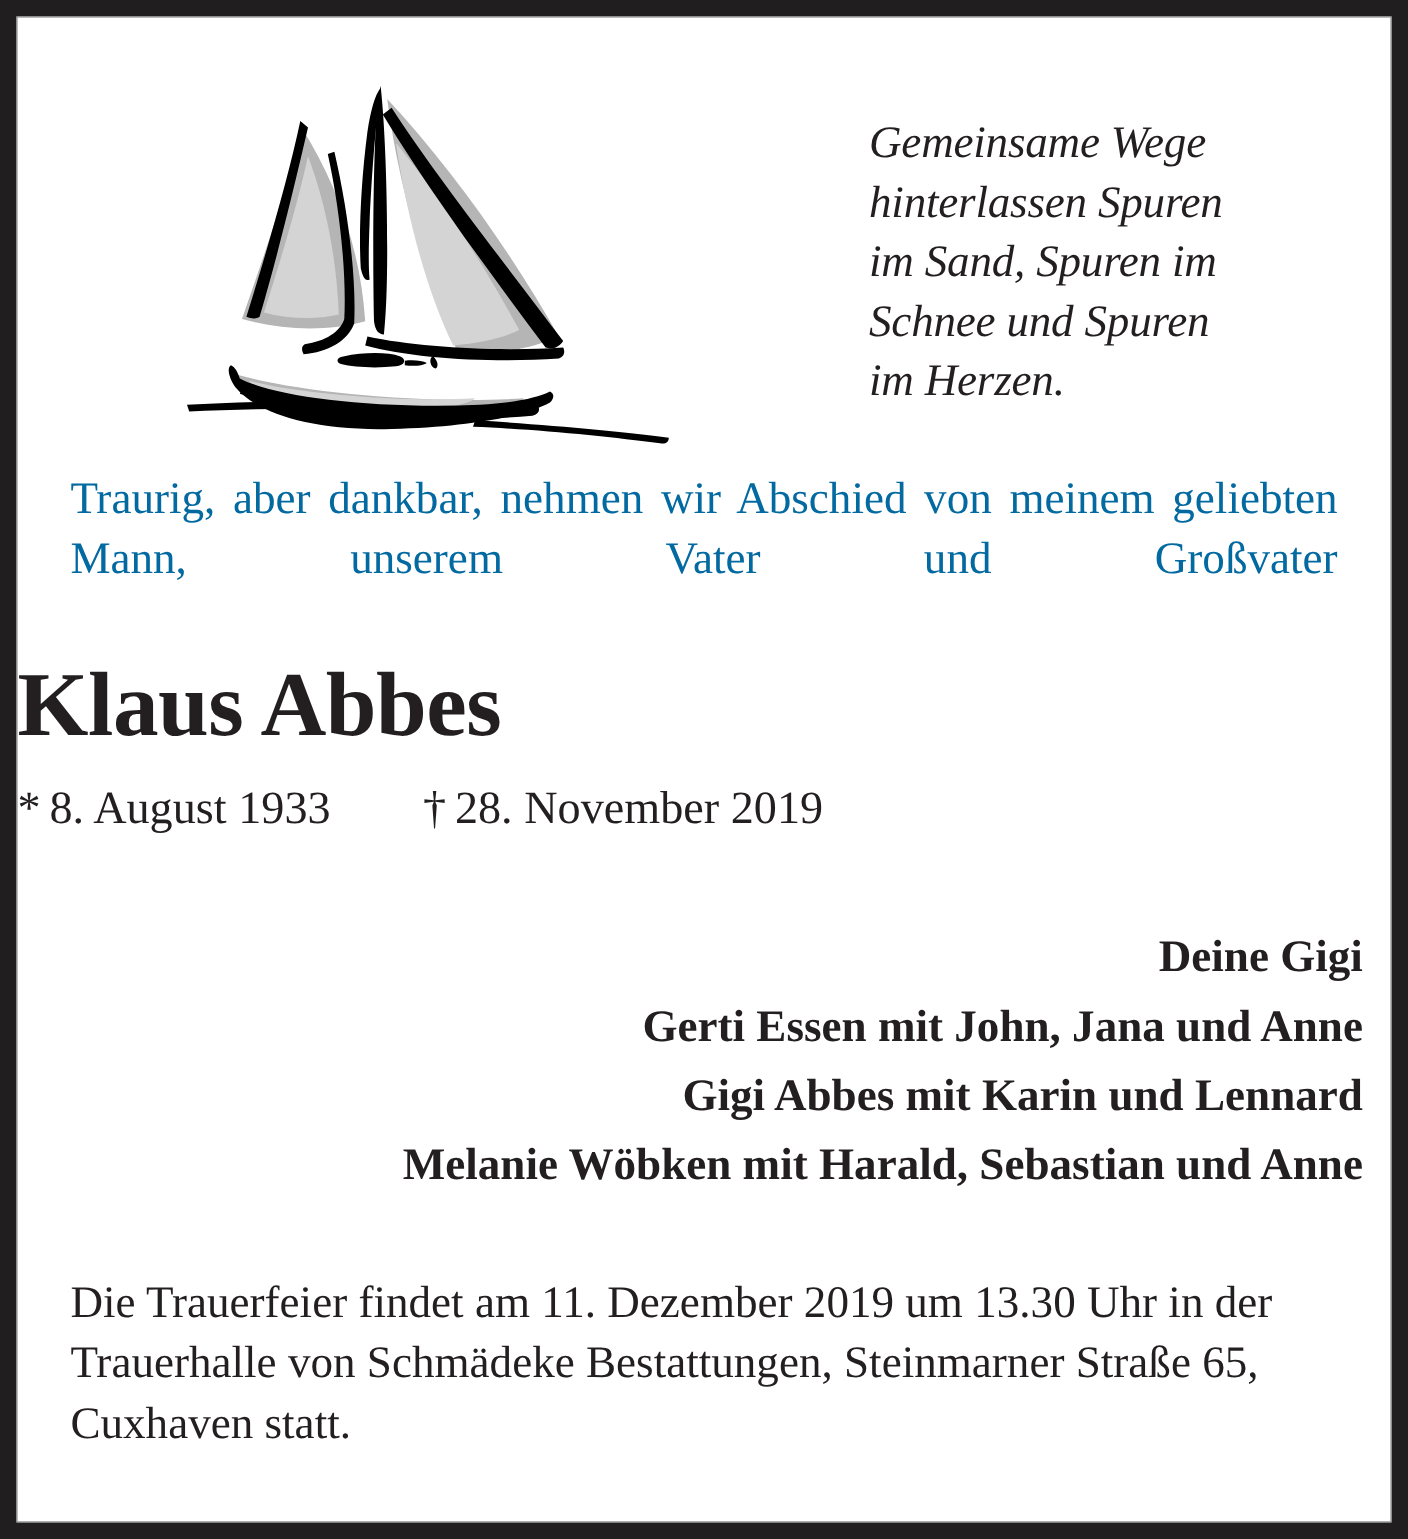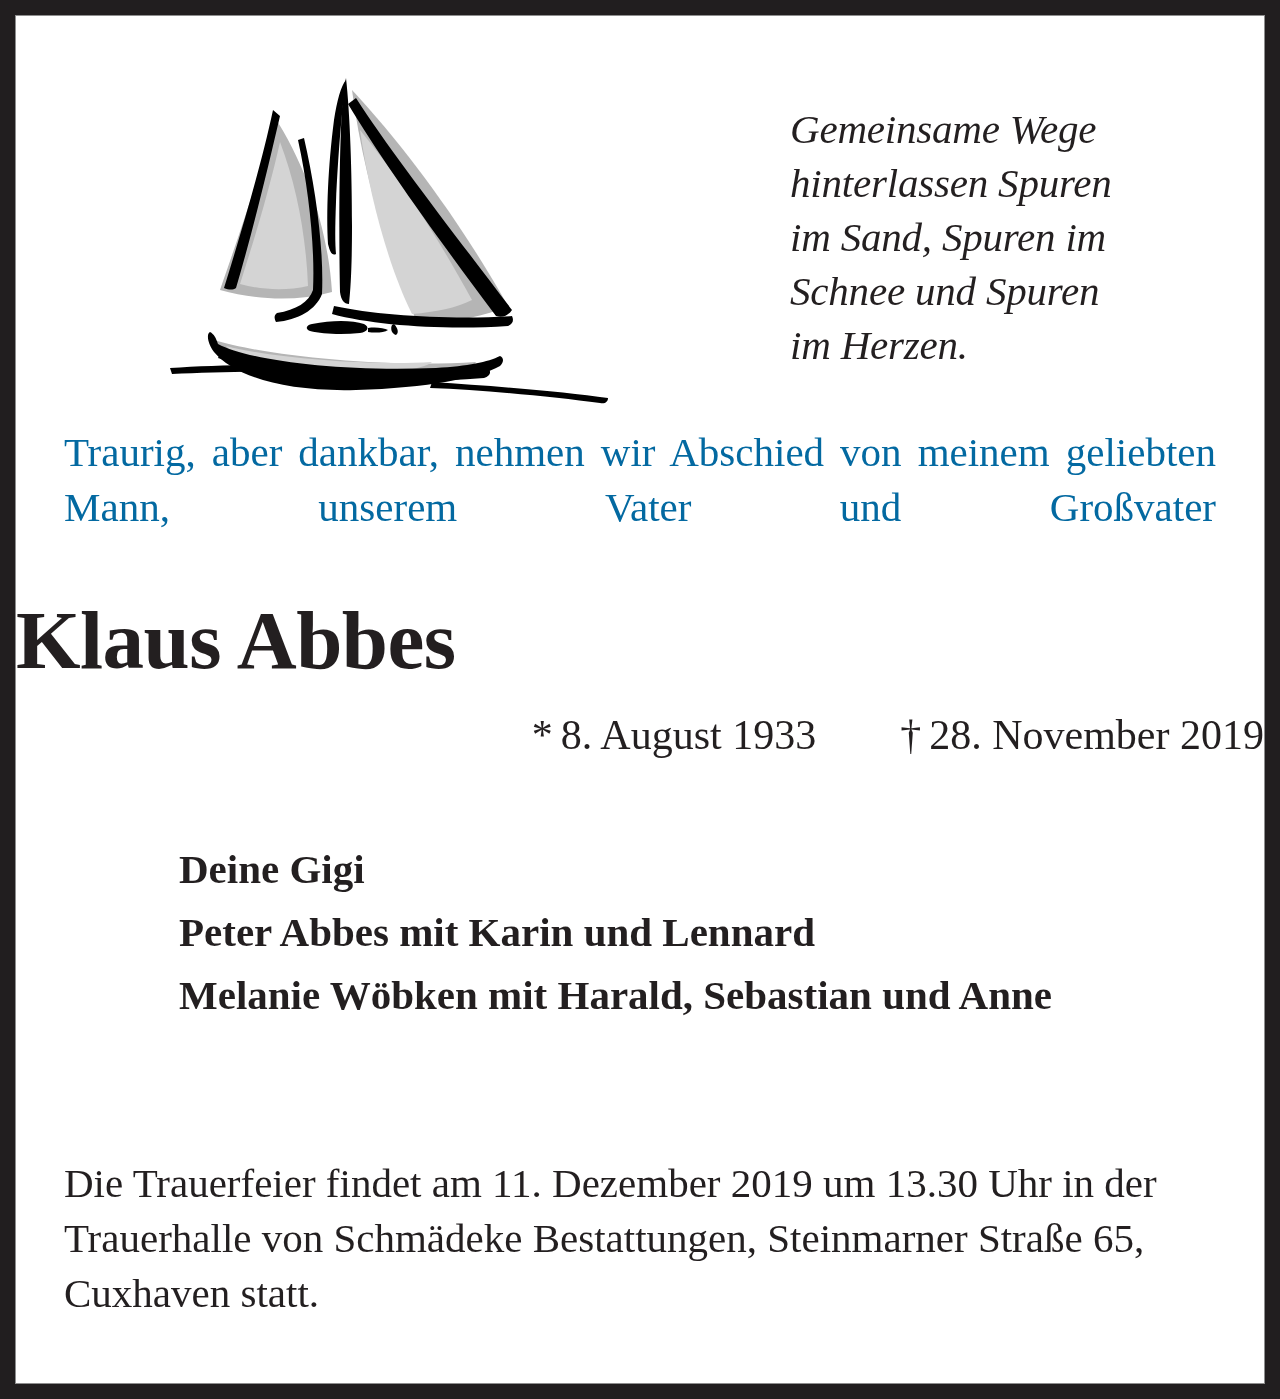--- a/index.html
+++ b/index.html
@@ -90,38 +90,38 @@
 
   
   #dates {
     position: absolute;
     left: 0;
     top: 692px;
     width: 100%;
     color: #231f20;
     font-size: 42px;
     line-height: 54px;
-    text-align: right;
+    text-align: left;
   }
   #dates .date-birth { display: inline-block; }
   #dates .date-gap  { display: inline-block; width: 84px; }
   #dates .date-death { display: inline-block; }
   #dates .sym { margin-right: 8px; }
 
   
   #survivors {
     position: absolute;
     left: 163px;
     top: 822px;
     width: 1060px;
     color: #231f20;
     font-size: 41px;
     font-weight: bold;
     line-height: 63px;
-    text-align: left;
+    text-align: right;
   }
   #survivors .survivor-line { white-space: nowrap; }
 
   
   #service {
     position: absolute;
     left: 48px;
     top: 1140px;
     width: 1152px;
     color: #231f20;
@@ -182,20 +182,21 @@
     <div id="intro">Traurig, aber dankbar, nehmen wir Abschied von meinem geliebten Mann, unserem Vater und Großvater</div>
 
     <div id="deceased-name">Klaus Abbes</div>
 
     <div id="dates">
       <span class="date-birth"><span class="sym">*</span><span>8. August 1933</span></span><span class="date-gap"></span><span class="date-death"><span class="sym">†</span><span>28. November 2019</span></span>
     </div>
 
     <div id="survivors">
       <div class="survivor-line">Deine Gigi</div>
-      <div class="survivor-line">Peter Abbes mit Karin und Lennard</div>
+      <div class="survivor-line">Gerti Essen mit John, Jana und Anne</div>
+      <div class="survivor-line">Gigi Abbes mit Karin und Lennard</div>
       <div class="survivor-line">Melanie Wöbken mit Harald, Sebastian und Anne</div>
     </div>
 
     <div id="service">Die Trauerfeier findet am 11. Dezember 2019 um 13.30 Uhr in der Trauerhalle von Schmädeke Bestattungen, Steinmarner Straße 65, Cuxhaven statt.</div>
 
   </div>
 </div>
 
 </body></html>

